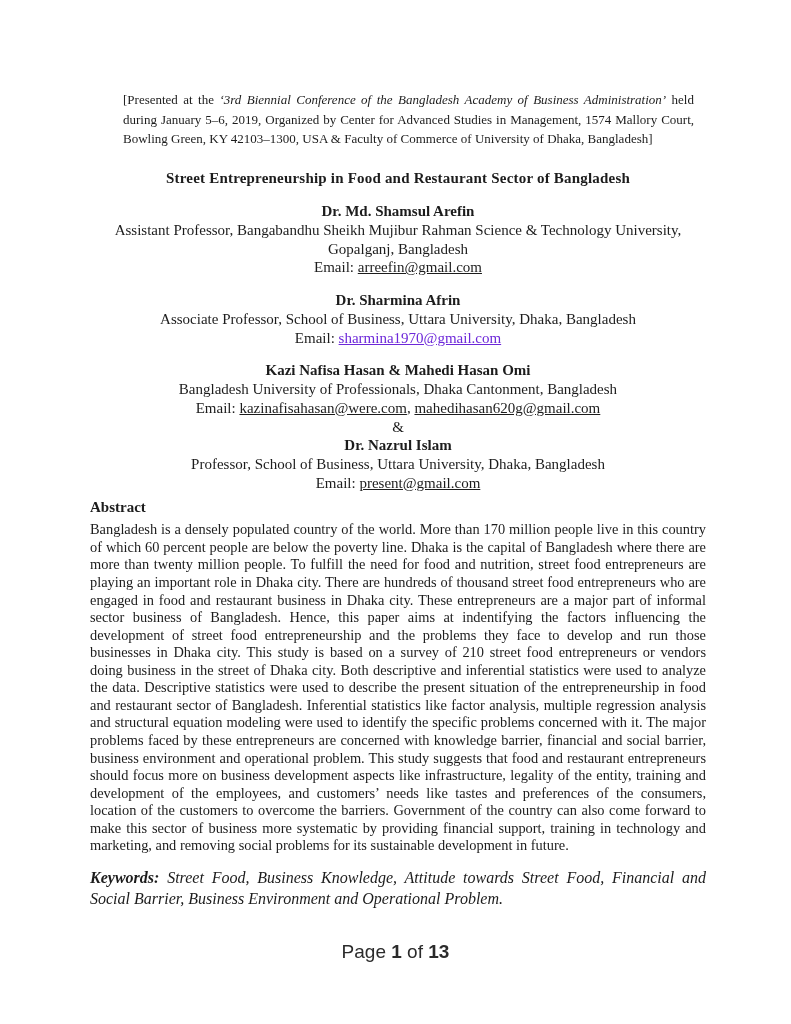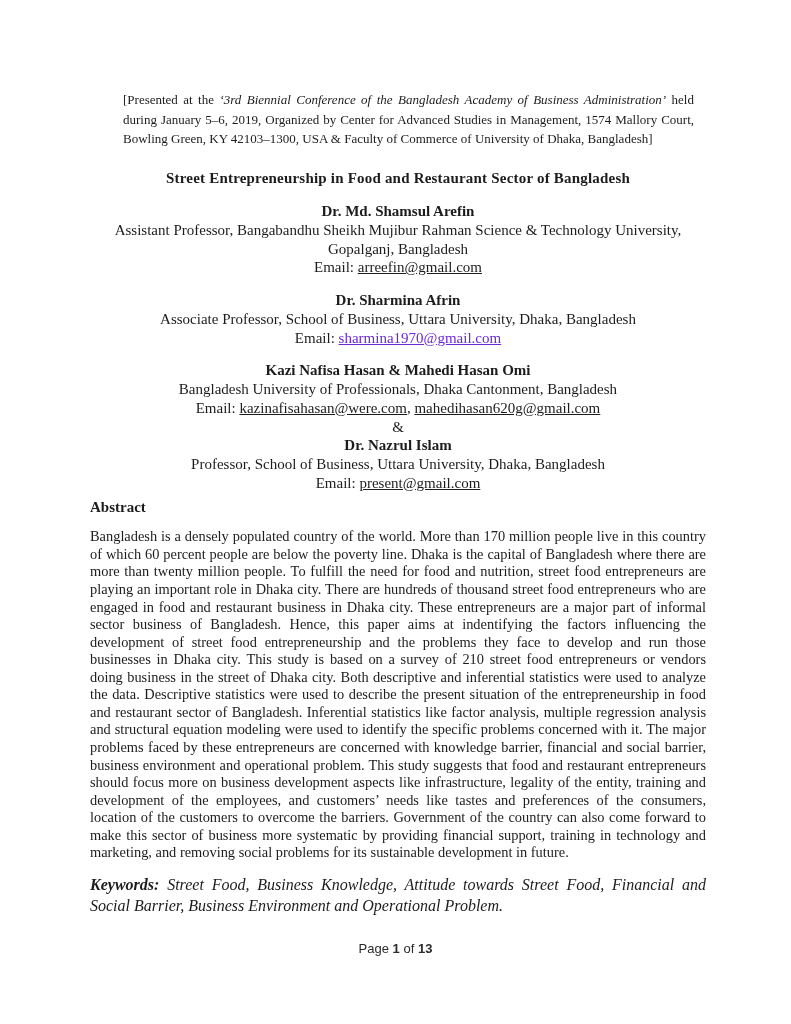--- a/index.html
+++ b/index.html
@@ -51,41 +51,41 @@
   }
   .email-blue { color: #6d28d9; }
   .abstract-heading {
     margin-top: 5px;
     font-size: 15px;
     font-weight: bold;
     line-height: 1.25;
     text-align: left;
   }
   .abstract-body {
-    margin-top: 12px;
+    margin-top: 5px;
     font-size: 14.4px;
     line-height: 1.22;
     text-align: justify;
   }
   .keywords {
     margin-top: 13px;
     font-size: 16px;
     line-height: 1.3;
     text-align: justify;
     font-style: italic;
   }
   .keywords .kw-label { font-weight: bold; }
   .footer {
     position: absolute;
     left: 0;
     top: 941px;
     width: 100%;
     text-align: center;
     font-family: "Liberation Sans", "DejaVu Sans", sans-serif;
-    font-size: 13px;
+    font-size: 19px;
     color: #2b2b2b;
   }
   .footer .bold { font-weight: bold; }
 </style>
 </head>
 <body>
 
 <div class="page">
 
   <p class="note"><span>[Presented at the </span><i>‘3rd Biennial Conference of the Bangladesh Academy of Business Administration’</i><span> held during January 5–6, 2019, Organized by Center for Advanced Studies in Management, 1574 Mallory Court, Bowling Green, KY 42103–1300, USA &amp; Faculty of Commerce of University of Dhaka, Bangladesh]</span></p>

